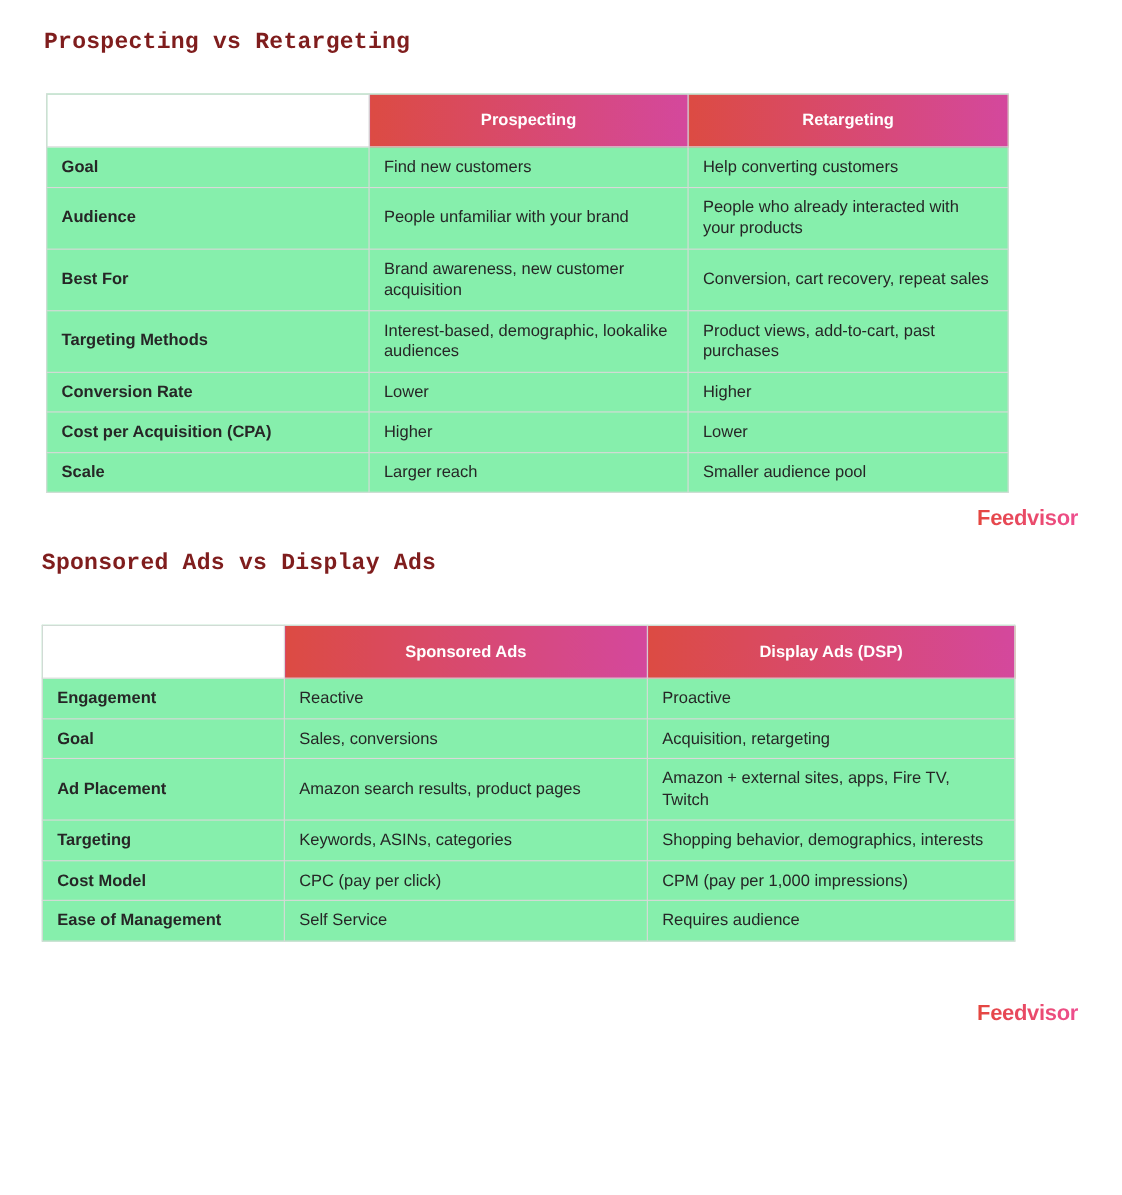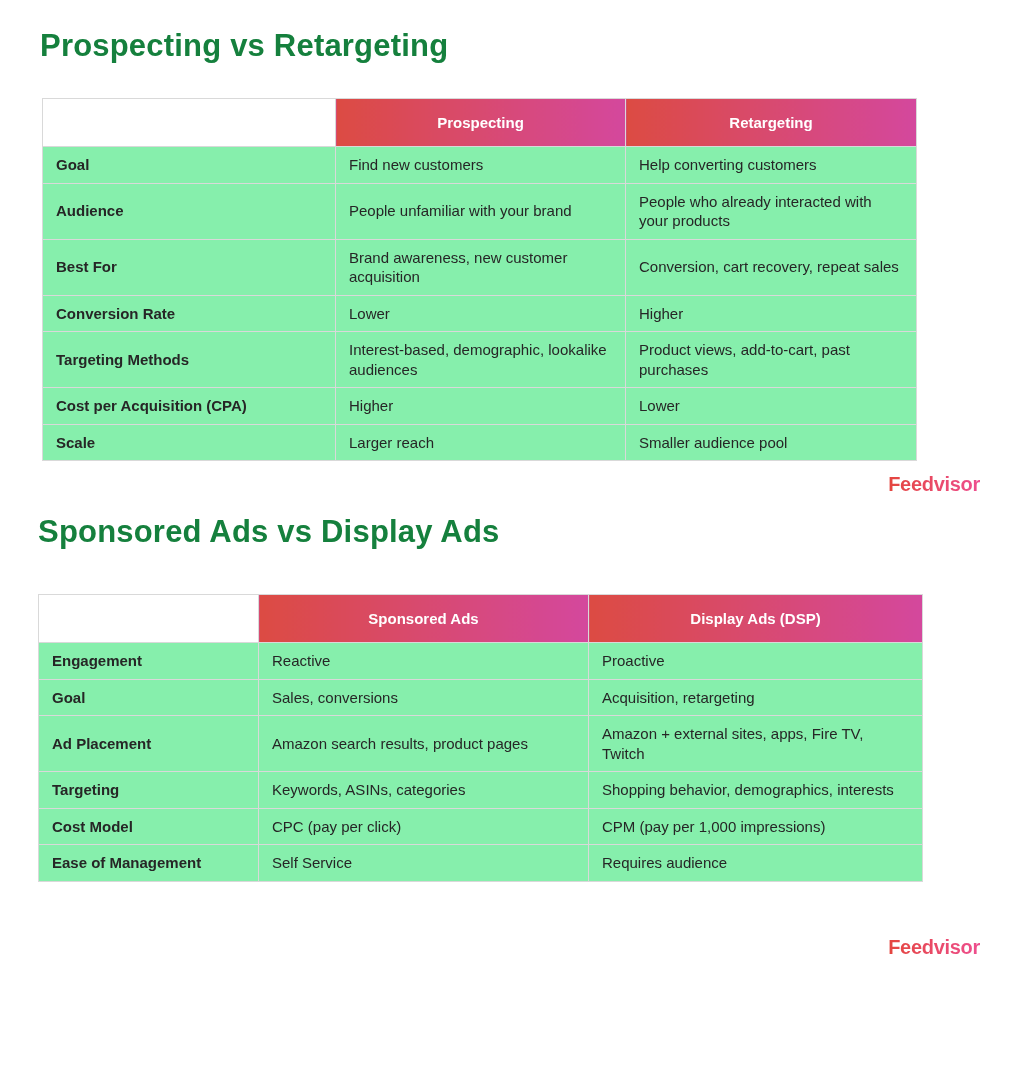--- a/index.html
+++ b/index.html
@@ -9,24 +9,25 @@
     width: 1020px;
     font-family: "Liberation Sans", "DejaVu Sans", sans-serif;
   }
   .page {
     width: 1020px;
     height: 1086px;
     background: #ffffff;
     overflow: hidden;
   }
   .page-title {
-    font-size: 31px;
+    font-size: 21px;
     font-weight: 700;
-    color: #15803d;
+    color: #7f1d1d;
     letter-spacing: 0.2px;
+    font-family: Liberation Mono, monospace;
   }
   .title-1 { margin: 28px 0 0 40px; }
   .title-2 { margin: 18px 0 0 38px; }
 
   table.compare {
     border-collapse: collapse;
     table-layout: fixed;
     background: #86efac;
   }
   .table-1 { margin: 34px 0 0 42px; width: 874px; }
@@ -107,28 +108,28 @@
       <td class="label">Audience</td>
       <td>People unfamiliar with your brand</td>
       <td>People who already interacted with your products</td>
     </tr>
     <tr>
       <td class="label">Best For</td>
       <td>Brand awareness, new customer acquisition</td>
       <td>Conversion, cart recovery, repeat sales</td>
     </tr>
     <tr>
+      <td class="label">Targeting Methods</td>
+      <td>Interest-based, demographic, lookalike audiences</td>
+      <td>Product views, add-to-cart, past purchases</td>
+    </tr>
+    <tr>
       <td class="label">Conversion Rate</td>
       <td>Lower</td>
       <td>Higher</td>
-    </tr>
-    <tr>
-      <td class="label">Targeting Methods</td>
-      <td>Interest-based, demographic, lookalike audiences</td>
-      <td>Product views, add-to-cart, past purchases</td>
     </tr>
     <tr>
       <td class="label">Cost per Acquisition (CPA)</td>
       <td>Higher</td>
       <td>Lower</td>
     </tr>
     <tr>
       <td class="label">Scale</td>
       <td>Larger reach</td>
       <td>Smaller audience pool</td>

